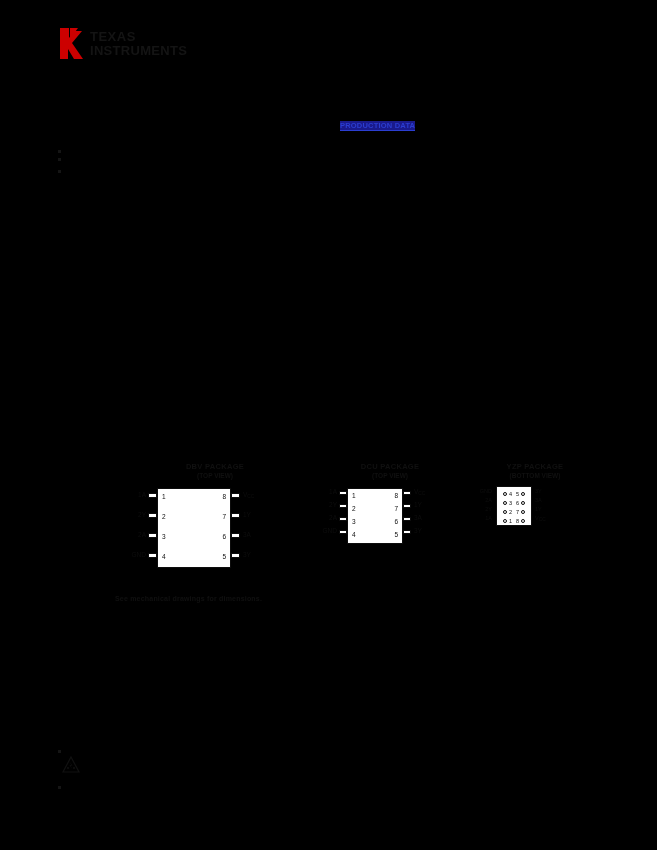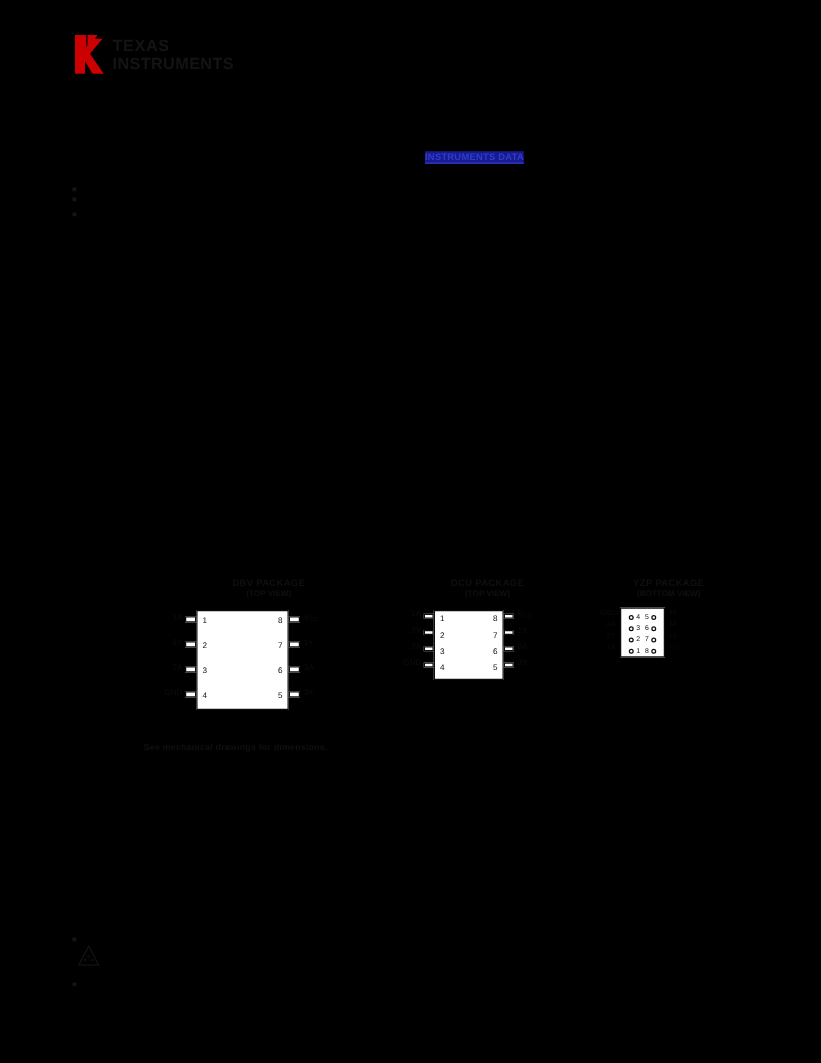--- a/index.html
+++ b/index.html
@@ -173,21 +173,21 @@
         <path d="M13 0 L21 0 L13 11 Z" fill="#cc0000"></path>
       </svg>
     </div>
     <div class="wordmark">
       <div class="l1">TEXAS</div>
       <div class="l2">INSTRUMENTS</div>
     </div>
   </div>
 
   <div class="link-text" style="left:340px; top:121px;">
-    <span class="underline">INSTRUMENTS DATA</span>
+    <span class="underline">PRODUCTION DATA</span>
   </div>
 
   <div class="bullet" style="left:58px; top:150px;"></div>
   <div class="bullet" style="left:58px; top:158px;"></div>
   <div class="bullet" style="left:58px; top:170px;"></div>
 
   <div class="pkg" style="left:135px; top:462px; width:160px; height:130px;">
     <div class="title">DBV PACKAGE</div>
     <div class="subtitle">(TOP VIEW)</div>
 

